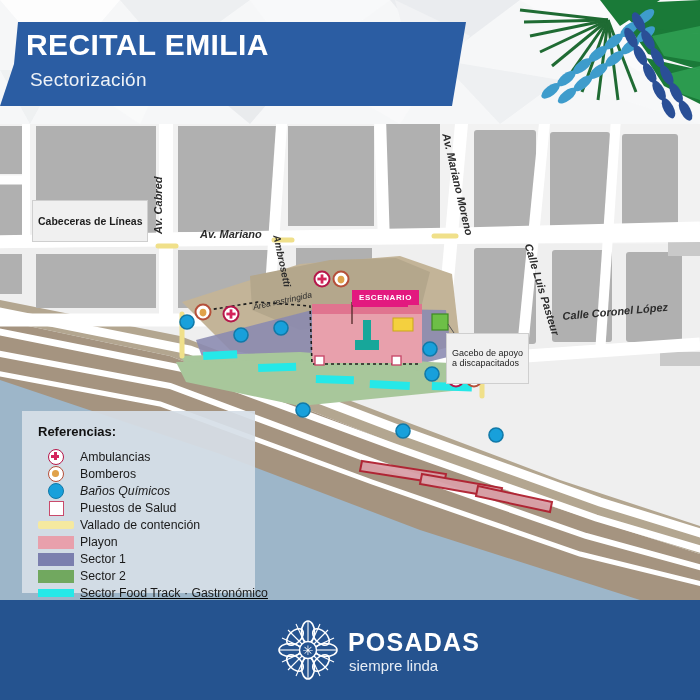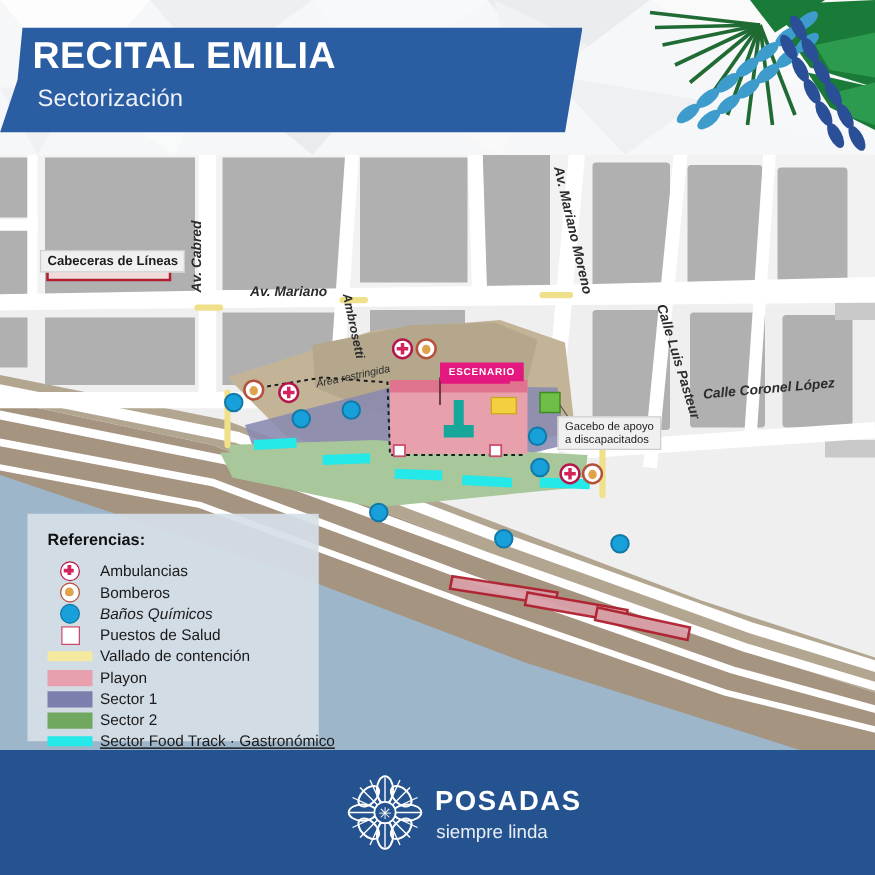--- a/index.html
+++ b/index.html
@@ -16,21 +16,21 @@
   .t-sub{position:absolute;left:30px;top:47px;color:#eef2f7;font-size:19px;letter-spacing:.2px;}
 
   
   .map{position:absolute;left:0;top:124px;width:700px;height:476px;overflow:hidden;background:#e9e7e2;}
   .map svg{position:absolute;left:0;top:0;}
 
   .mlabel{position:absolute;font-family:"Liberation Sans",sans-serif;font-style:italic;font-weight:bold;
           color:#2c2c2c;white-space:nowrap;pointer-events:none;}
 
   .boxlabel{position:absolute;background:#f0f0f0;border:1px solid #cfcfcf;color:#1d1d1d;
-            font-size:10.5px;font-weight:bold;padding:2px 5px;white-space:nowrap;line-height:1.15;}
+            font-size:10.5px;font-weight:bold;padding:14px 5px;white-space:nowrap;line-height:1.15;}
 
   .escenario{position:absolute;background:#e3197f;color:#fff;font-size:8px;font-weight:bold;
              letter-spacing:.6px;padding:3px 7px;text-align:right;}
 
   
   .legend{position:absolute;left:22px;top:411px;width:233px;height:182px;
           background:rgba(214,223,231,.93);}
   .legend-title{position:absolute;left:16px;top:13px;font-size:13px;font-weight:bold;color:#111;}
   .lrow{position:absolute;left:16px;display:flex;align-items:center;height:16px;}
   .lrow .sw{width:36px;display:flex;justify-content:center;align-items:center;}
@@ -46,21 +46,21 @@
   .ico-bom:before{content:"";position:absolute;left:3.4px;top:2.6px;width:7px;height:7px;border-radius:50% 50% 45% 45%;
                   background:#e0a24a;}
   .ico-ban{width:14px;height:14px;border-radius:50%;background:#18a0db;border:1.5px solid #1179a8;}
   .ico-sal{width:13px;height:13px;background:#ffffff;border:1.6px solid #c94a6b;}
   .sw-bar{width:36px;height:8px;}
   .sw-box{width:36px;height:13px;}
 
   
   .footer{position:absolute;left:0;top:600px;width:700px;height:100px;background:#25538f;}
   .flogo{position:absolute;left:276px;top:618px;width:64px;height:64px;}
-  .fname{position:absolute;left:348px;top:628px;color:#fff;font-size:22px;font-weight:bold;letter-spacing:1.2px;}
+  .fname{position:absolute;left:348px;top:628px;color:#fff;font-size:25px;font-weight:bold;letter-spacing:1.2px;}
   .ftag{position:absolute;left:349px;top:657px;color:#e8eef6;font-size:15px;}
 </style>
 </head>
 <body>
 
 <div id="root">
 
   <div class="hdr-bg">
     <svg width="700" height="124" viewBox="0 0 700 124">
       <rect width="700" height="124" fill="#f6f7f8"></rect>

